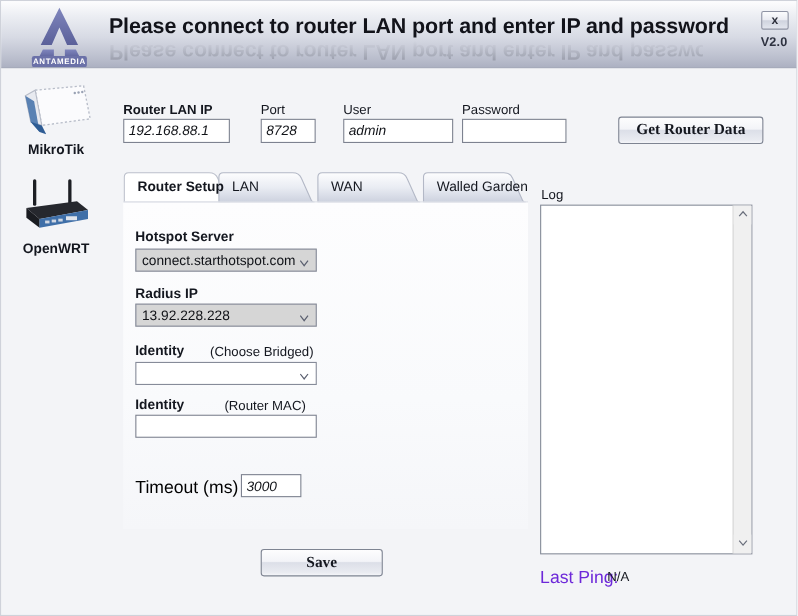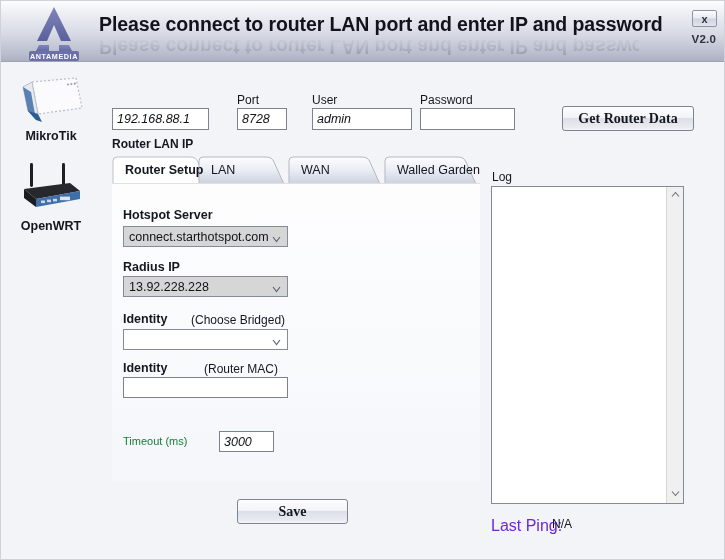--- a/index.html
+++ b/index.html
@@ -126,21 +126,21 @@
   #dev-mikrotik { top: 12px; }
   #dev-openwrt  { top: 98px; }
 
   
   .field-label {
     position: absolute;
     font-size: 12px;
     color: #14171f;
     white-space: nowrap;
   }
-  .field-label.bold { font-weight: bold; margin-top: 44px; }
+  .field-label.bold { font-weight: bold; }
 
   .txtbox {
     position: absolute;
     border: 1px solid #7d8290;
     background: #ffffff;
     box-sizing: border-box;
     font-family: "Liberation Sans", sans-serif;
     font-size: 12.5px;
     color: #111318;
     padding: 0 4px;
@@ -225,22 +225,22 @@
   }
   .grp-sublabel {
     position: absolute;
     font-size: 12px;
     font-weight: normal;
     color: #14171f;
     white-space: nowrap;
   }
   .plain-label {
     position: absolute;
-    font-size: 11px;
-    color: #15803d;
+    font-size: 16px;
+    color: #000000;
     white-space: nowrap;
   }
 
   .combo {
     position: absolute;
     height: 21px;
     border: 1px solid #868b99;
     box-sizing: border-box;
     font-size: 12.5px;
     color: #111318;

